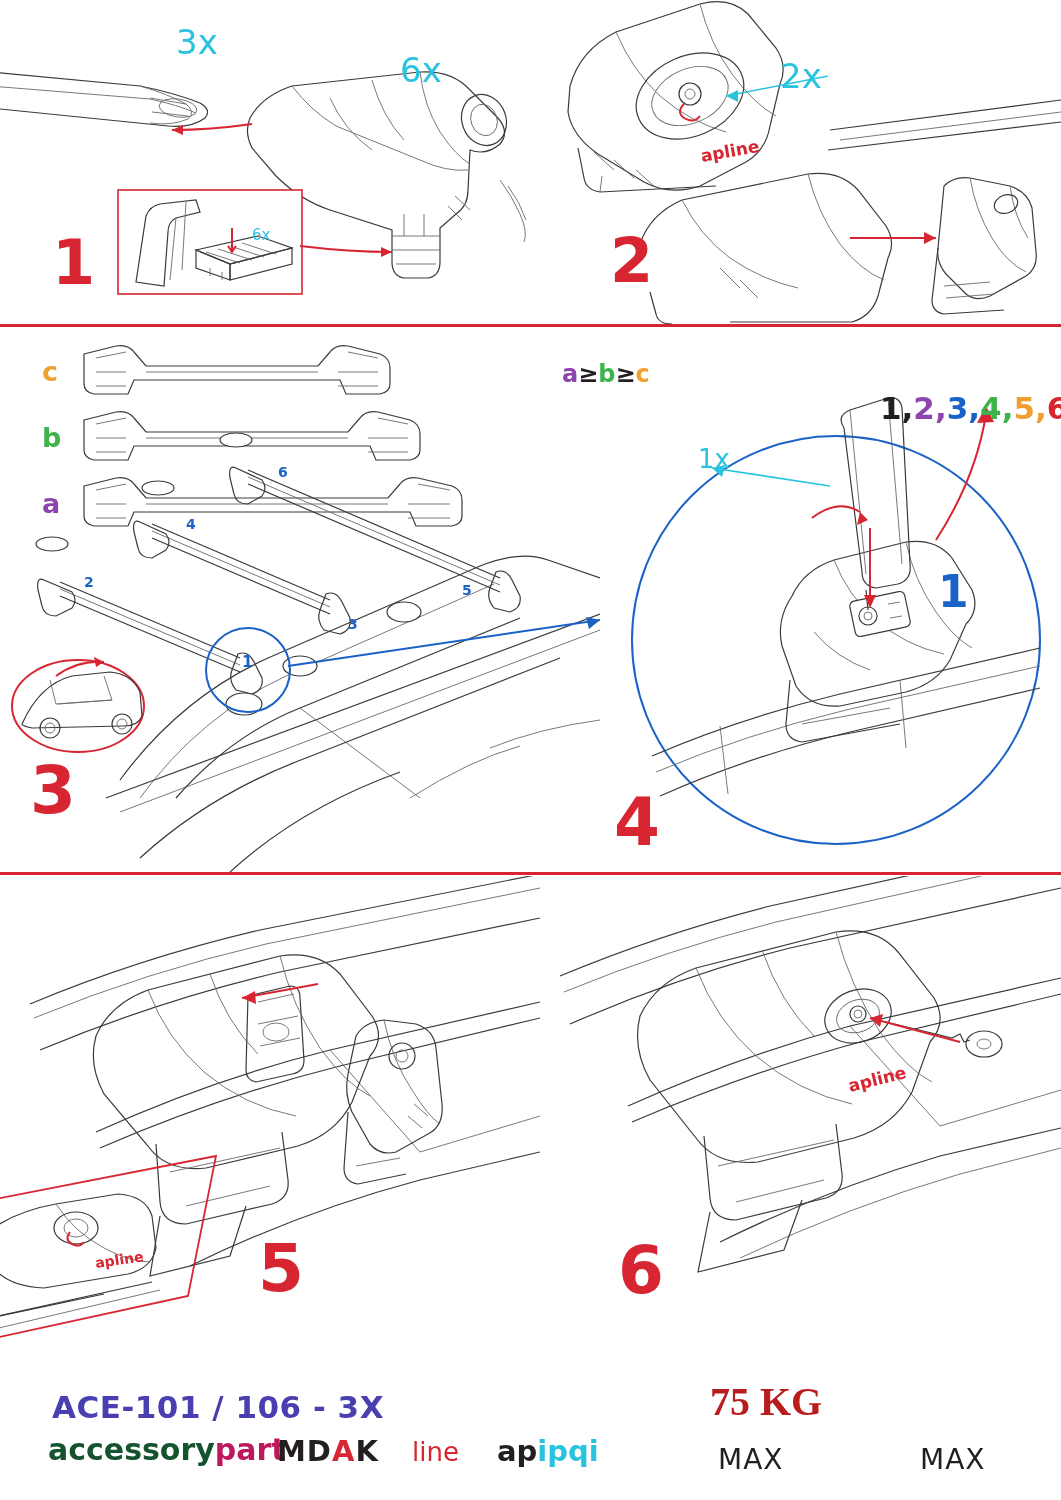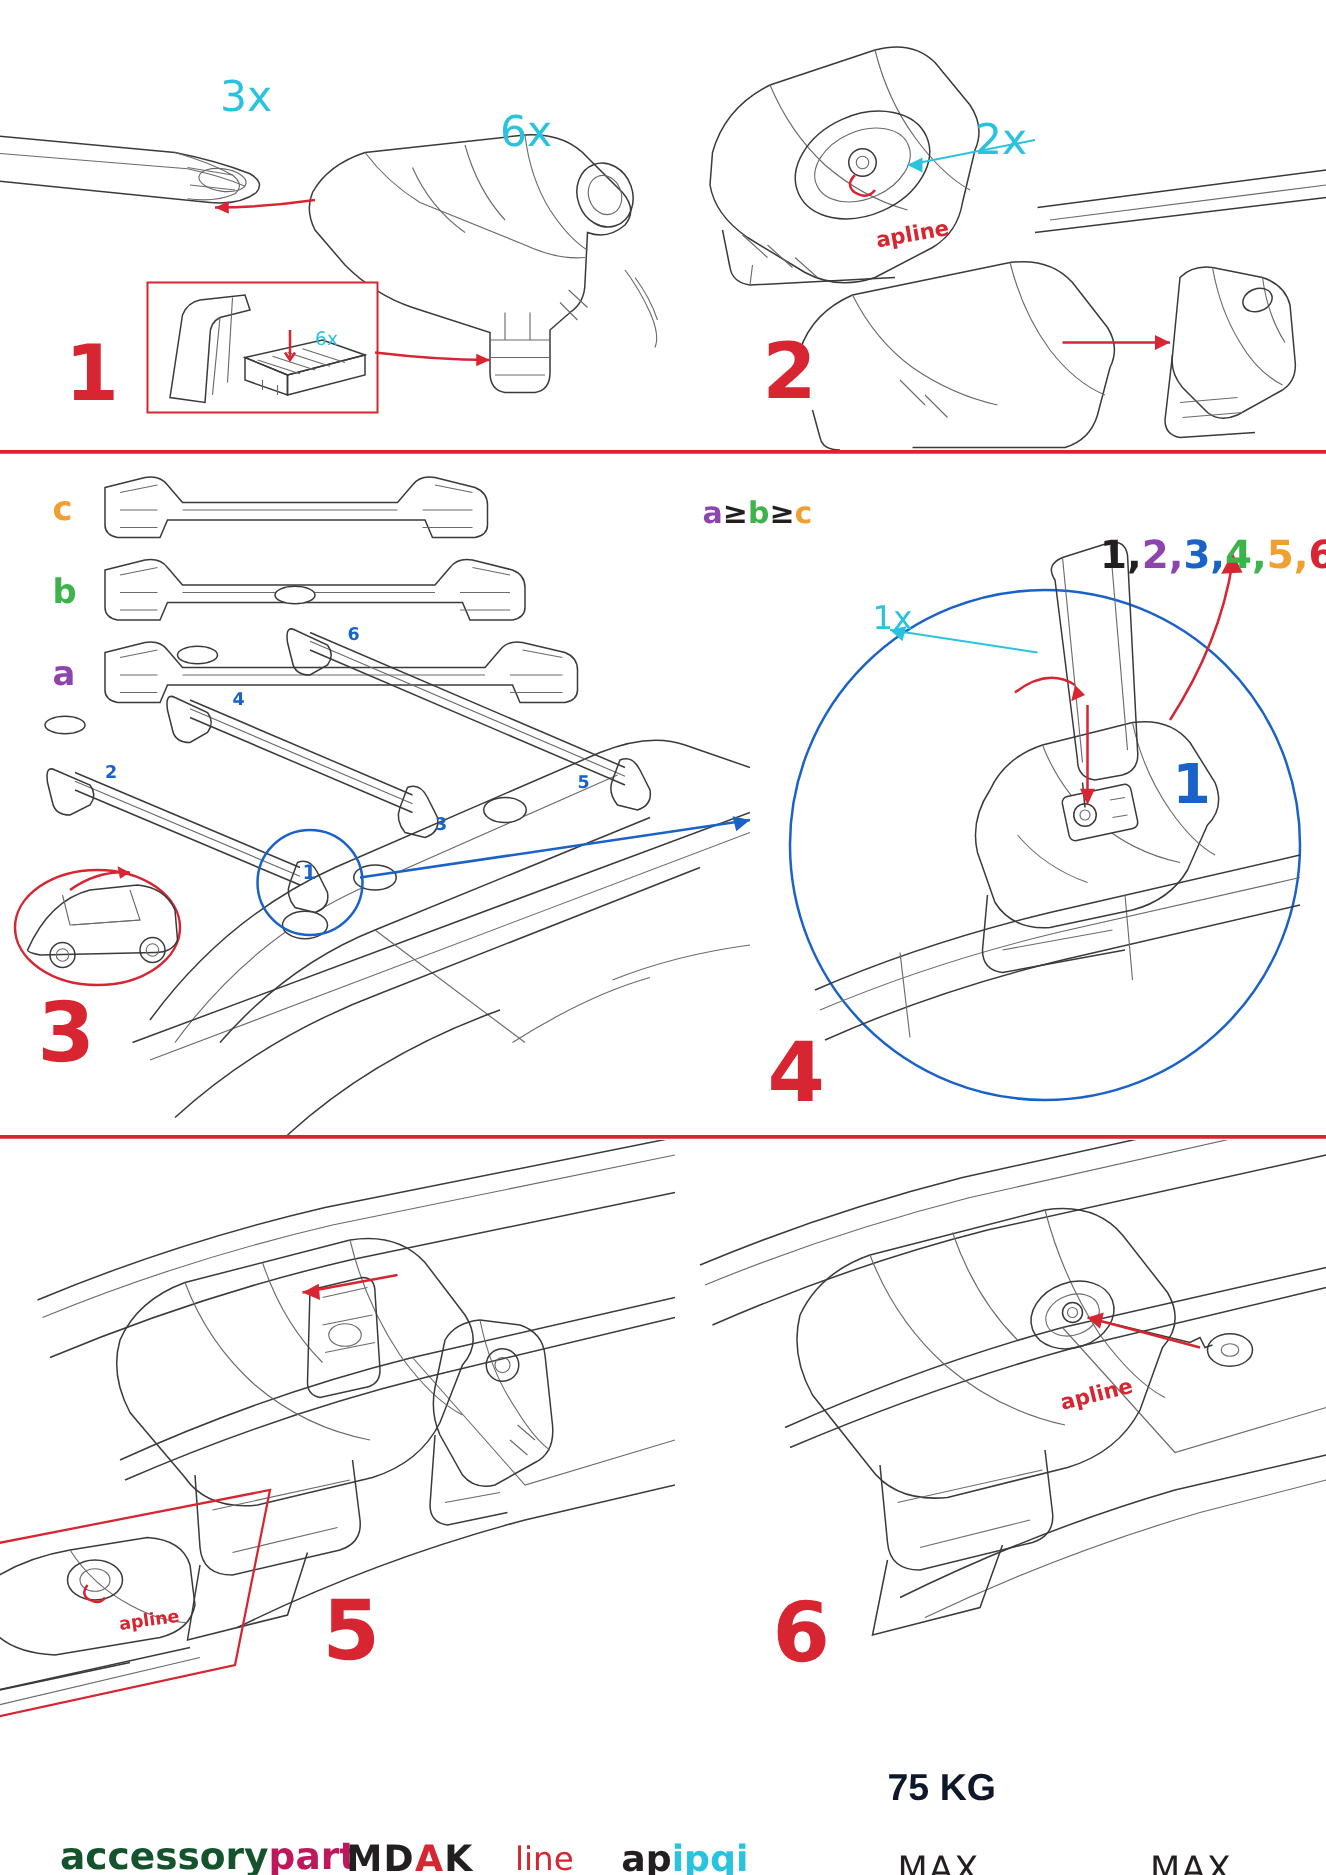--- a/index.html
+++ b/index.html
@@ -11,21 +11,20 @@
     width: 1061px;
     height: 1500px;
     font-family: "Liberation Sans", sans-serif;
     color: #222;
     position: relative;
     overflow: hidden;
   }
   .sheet {
     position: absolute;
     inset: 0;
-    margin-top: 36px;
   }
   
   .sep {
     position: absolute;
     left: 0;
     width: 100%;
     height: 3px;
     background: #d72631;
   }
   .sep.s1 { top: 324px; }
@@ -150,24 +149,24 @@
     font-size: 28px;
     color: #231f20;
     letter-spacing: 1px;
   }
   .weight-label { left: 718px; top: 1443px; }
   .speed-label { left: 920px; top: 1443px; }
 
   .weight-value {
     position: absolute;
     left: 710px; top: 1378px;
-    font-family: Liberation Sans, sans-serif;
-    font-weight: 700;
-    font-size: 30px;
-    color: #0f172a;
+    font-family: Liberation Serif, serif;
+    font-weight: 700;
+    font-size: 40px;
+    color: #b91c1c;
   }
 
   svg { display: block; }
   .ln   { fill: none; stroke: #3a3a3a; stroke-width: 1.2; }
   .ln-t { fill: none; stroke: #6a6a6a; stroke-width: 0.9; }
   .ln-f { fill: #ffffff; stroke: #3a3a3a; stroke-width: 1.2; }
   .red  { fill: none; stroke: #d72631; stroke-width: 2; }
   .blue { fill: none; stroke: #1a62c8; stroke-width: 2; }
   .cyan { fill: none; stroke: #29c3e0; stroke-width: 1.6; }
 </style>
@@ -511,20 +510,21 @@
     
     
     
     
     
     
     
     
   </div>
 
+  <div class="product-code">ACE-101 / 106 - 3X</div>
 
   <div class="brand-accessorypart">
     <span class="accessory">accessory</span><span class="part">part</span>
   </div>
 
   <div class="brand-mdak">
     <span>MD</span><span class="red" style="color:#d72631;">A</span><span>K</span>
   </div>
 
   <div class="brand-ipqi">line</div>

